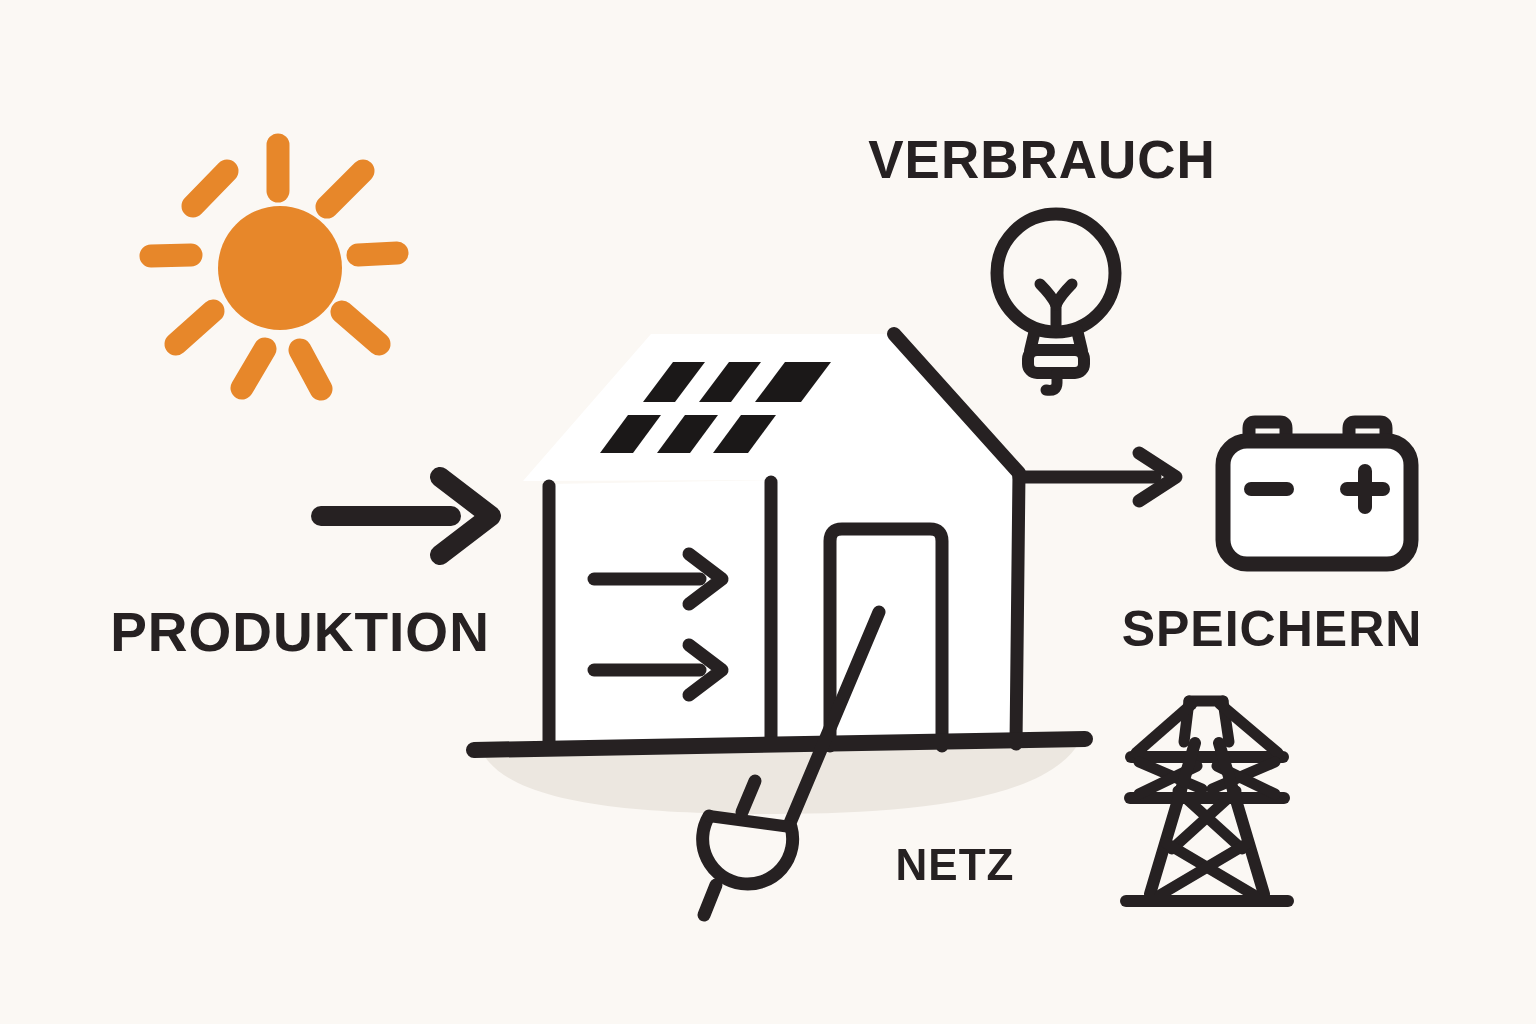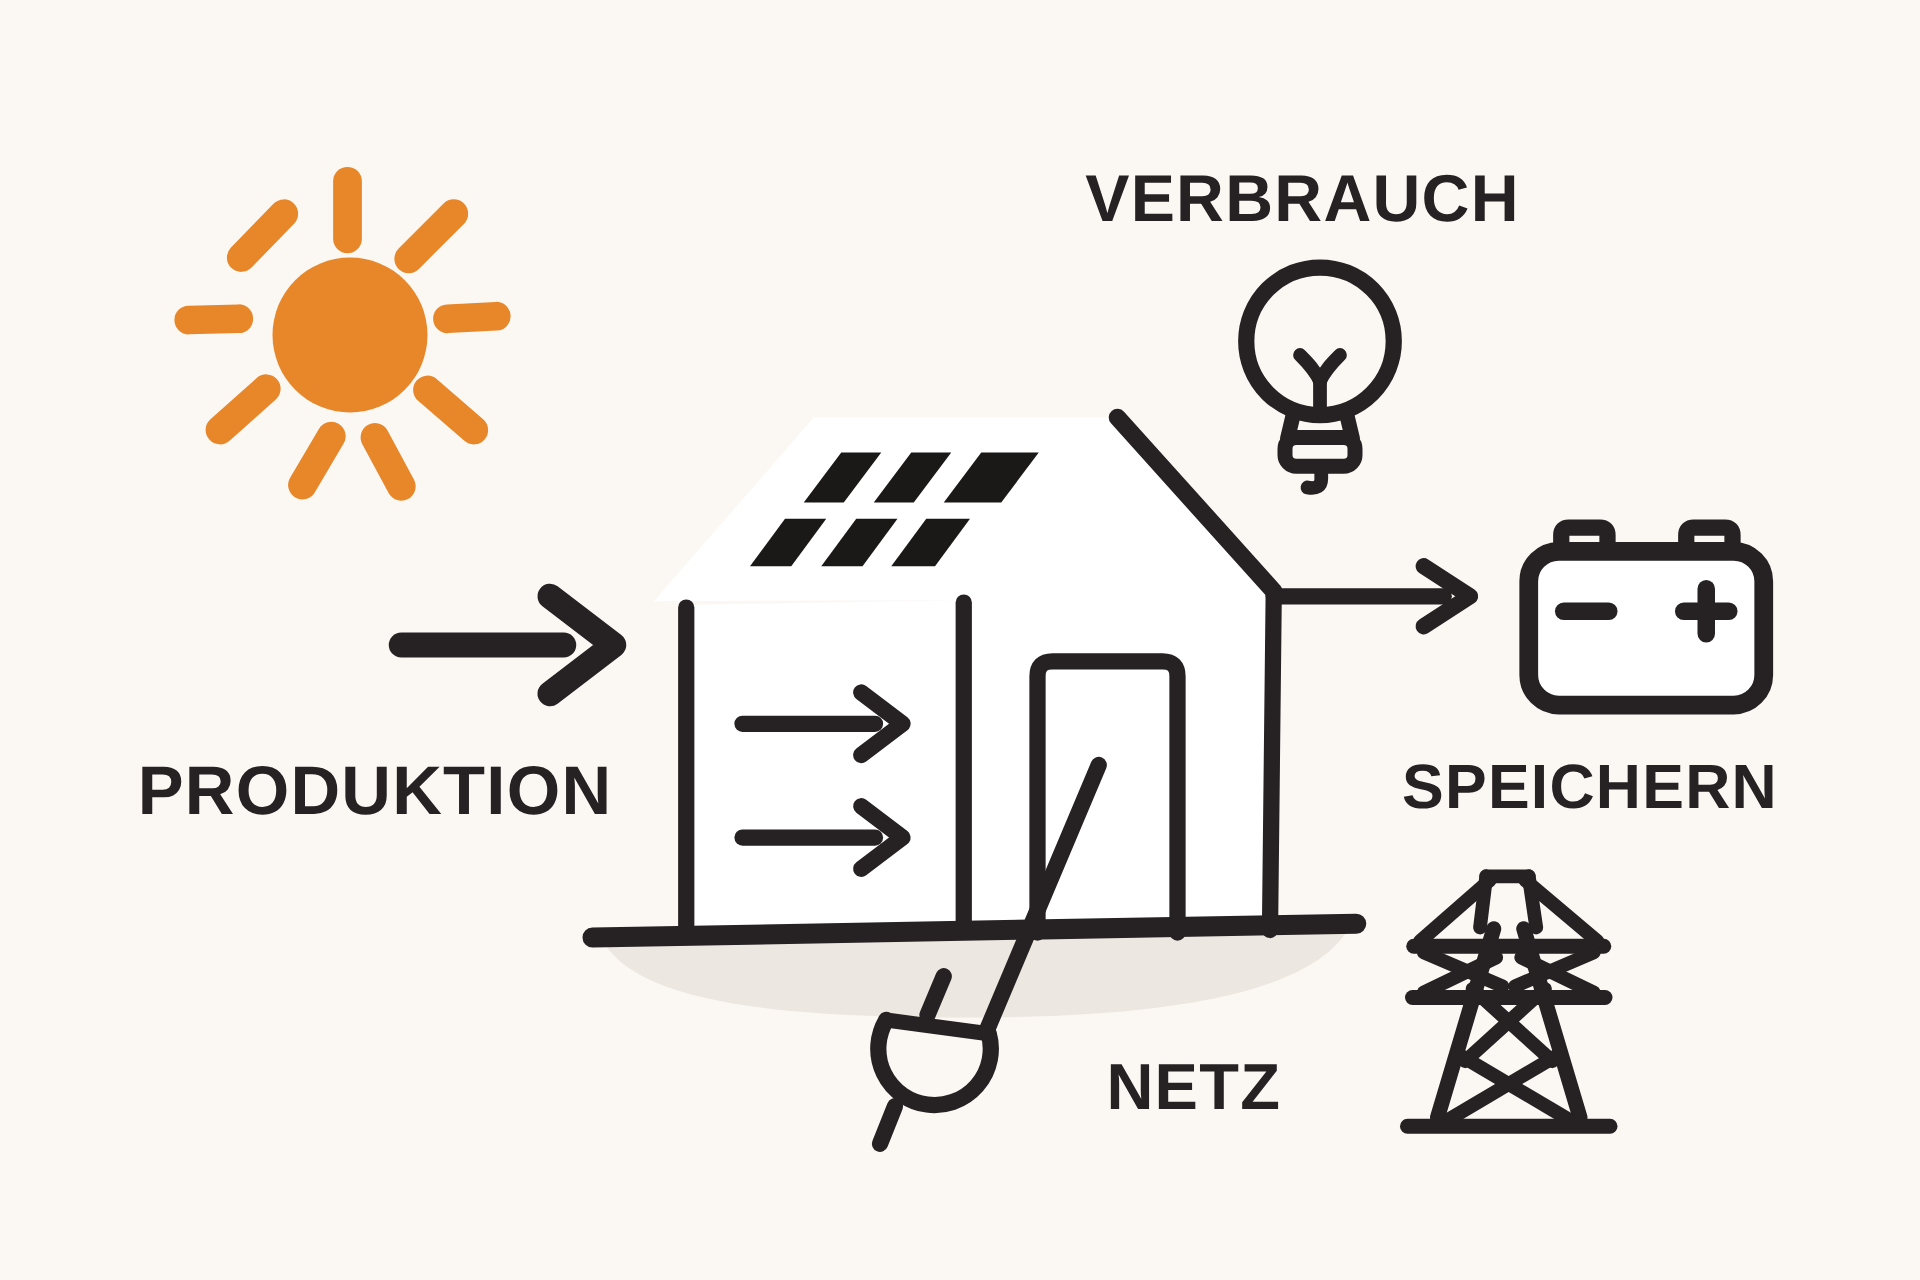--- a/index.html
+++ b/index.html
@@ -13,21 +13,21 @@
     font-family:"Liberation Sans", sans-serif;
   }
   .stage svg{position:absolute;left:0;top:0;}
   .label{
     position:absolute; transform:translateX(-50%);
     font-weight:700; color:var(--ink); letter-spacing:1px; white-space:nowrap;
   }
   .label.produktion{font-size:55px;text-align:center;}
   .label.verbrauch{font-size:53px;}
   .label.speichern{font-size:50px;}
-  .label.netz{font-size:52px;}
+  .label.netz{font-size:44px;}
   .stroke{fill:none; stroke:var(--ink); stroke-linecap:round; stroke-linejoin:round;}
   .fillface{fill:var(--face); stroke:none;}
   .cell{fill:var(--cell); stroke:none;}
 </style>
 </head>
 <body>
 
 <div class="stage">
 
   <svg width="1536" height="1024" viewBox="0 0 1536 1024">

